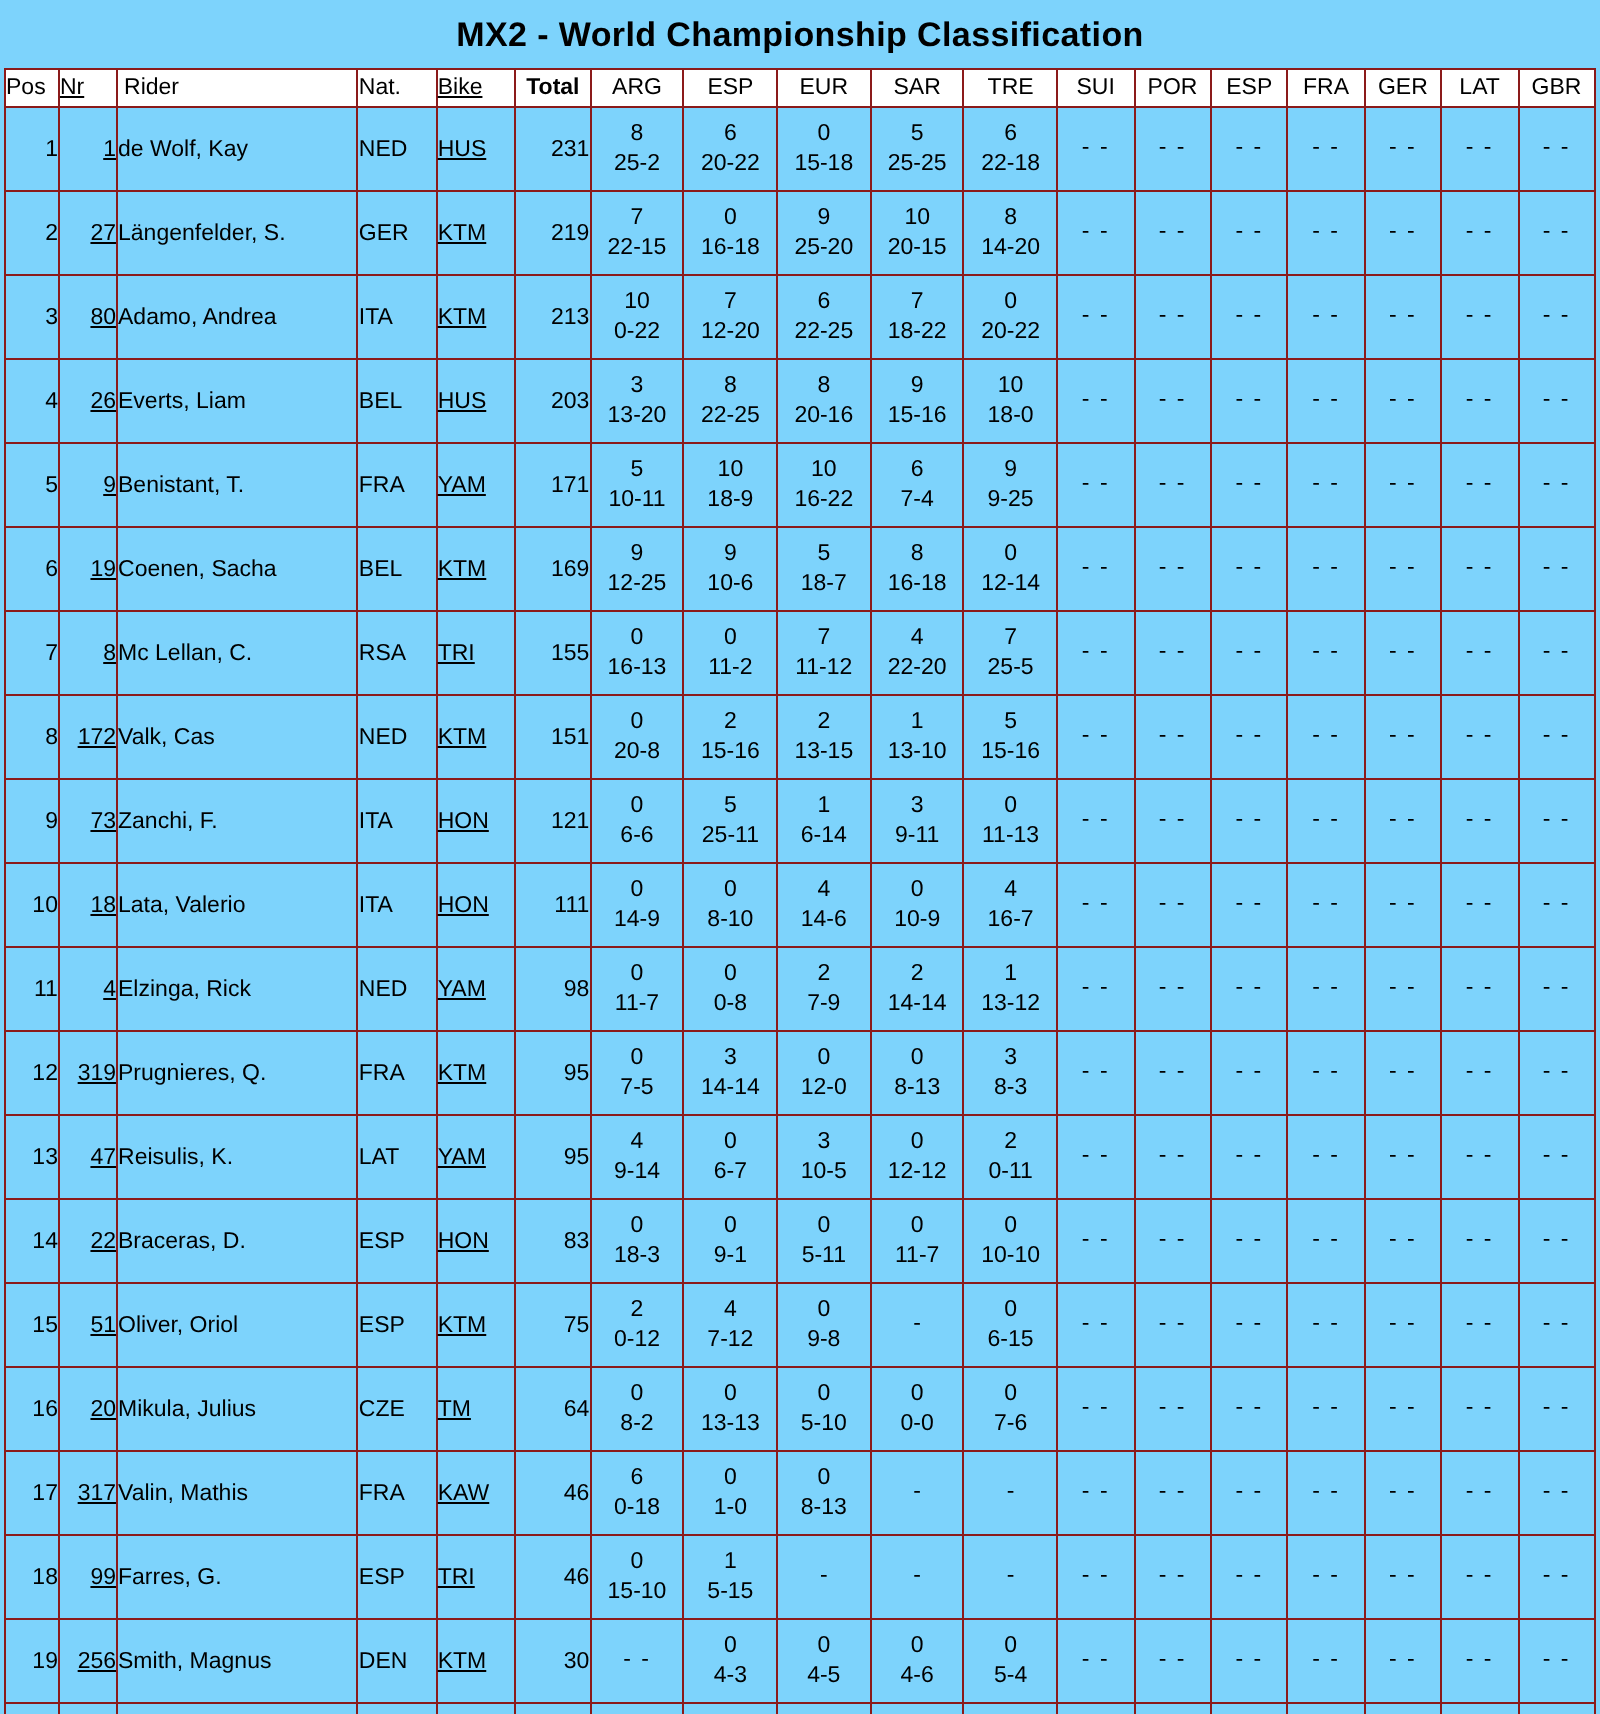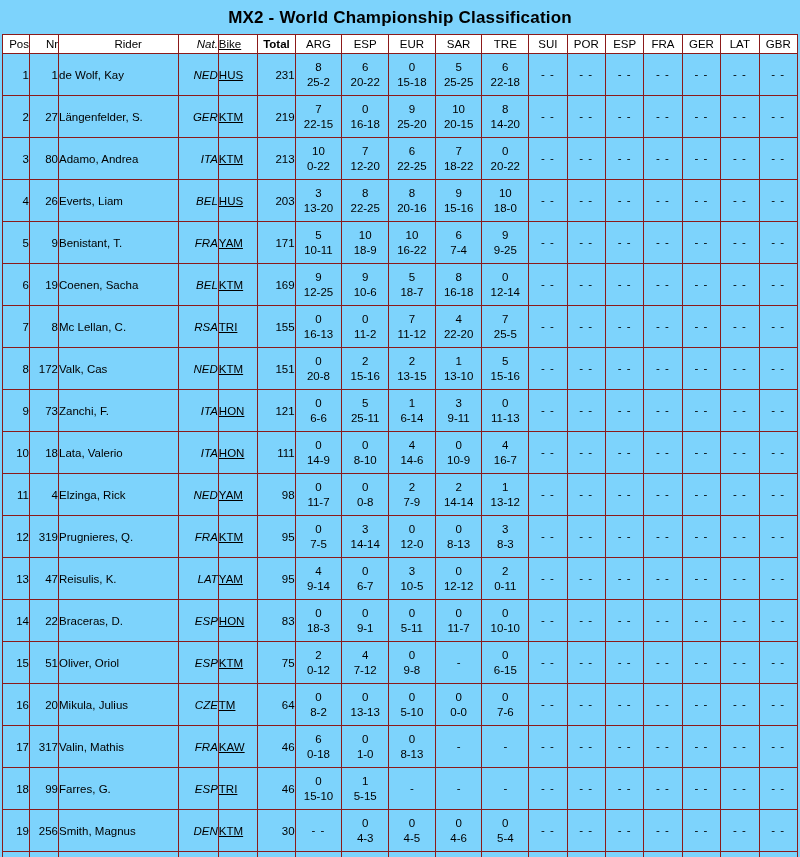--- a/index.html
+++ b/index.html
@@ -38,29 +38,29 @@
   }
   thead th {
     height: 19px;
     font-weight: normal;
     background: #ffffff;
     text-align: center;
     font-size: 11.5px;
   }
   thead th.bold { font-weight: bold; }
   .c-pos { width: 26px; text-align: right; padding-right: 4px; }
-  .c-nr  { width: 28px; text-align: right; padding-right: 4px; }
+  .c-nr  { width: 28px; text-align: right; padding-right: 4px; text-decoration: underline; }
   .c-rider { width: 116px; text-align: left; padding-left: 5px; }
-  .c-nat { width: 38px; text-align: right; font-style: italic; }
+  .c-nat { width: 38px; text-align: left; }
   .c-bike { width: 38px; text-align: left; text-decoration: underline; }
   .c-total { width: 36px; text-align: right; padding-right: 5px; font-weight: normal; }
   .c-round { width: 45px; text-align: center; }
   .c-empty { width: 37px; text-align: center; }
 
-  thead th.c-pos, thead th.c-nr { text-align: right; padding-right: 0; }
+  thead th.c-pos, thead th.c-nr { text-align: left; padding-right: 0; }
   thead th.c-total { text-align: center; padding-right: 0; }
 
   tbody tr { height: 42px; }
   .round-cell {
     line-height: 1.25;
     padding: 1px 0;
   }
   .round-top { font-size: 11.5px; }
   .round-bot { font-size: 11.5px; }
   .dashes { font-size: 11.5px; letter-spacing: 1px; }
@@ -70,21 +70,21 @@
 <body>
 
 <div id="page">
   <div id="title">MX2 - World Championship Classification</div>
 
   <table class="classification">
     <thead>
       <tr>
         <th class="c-pos">Pos</th>
         <th class="c-nr">Nr</th>
-        <th class="c-rider" style="text-align:center;padding-left:19px;">Rider</th>
+        <th class="c-rider" style="text-align:left;padding-left:3px;">Rider</th>
         <th class="c-nat">Nat.</th>
         <th class="c-bike">Bike</th>
         <th class="c-total bold">Total</th>
         <th class="c-round">ARG</th>
         <th class="c-round">ESP</th>
         <th class="c-round">EUR</th>
         <th class="c-round">SAR</th>
         <th class="c-round">TRE</th>
         <th class="c-empty">SUI</th>
         <th class="c-empty">POR</th>

